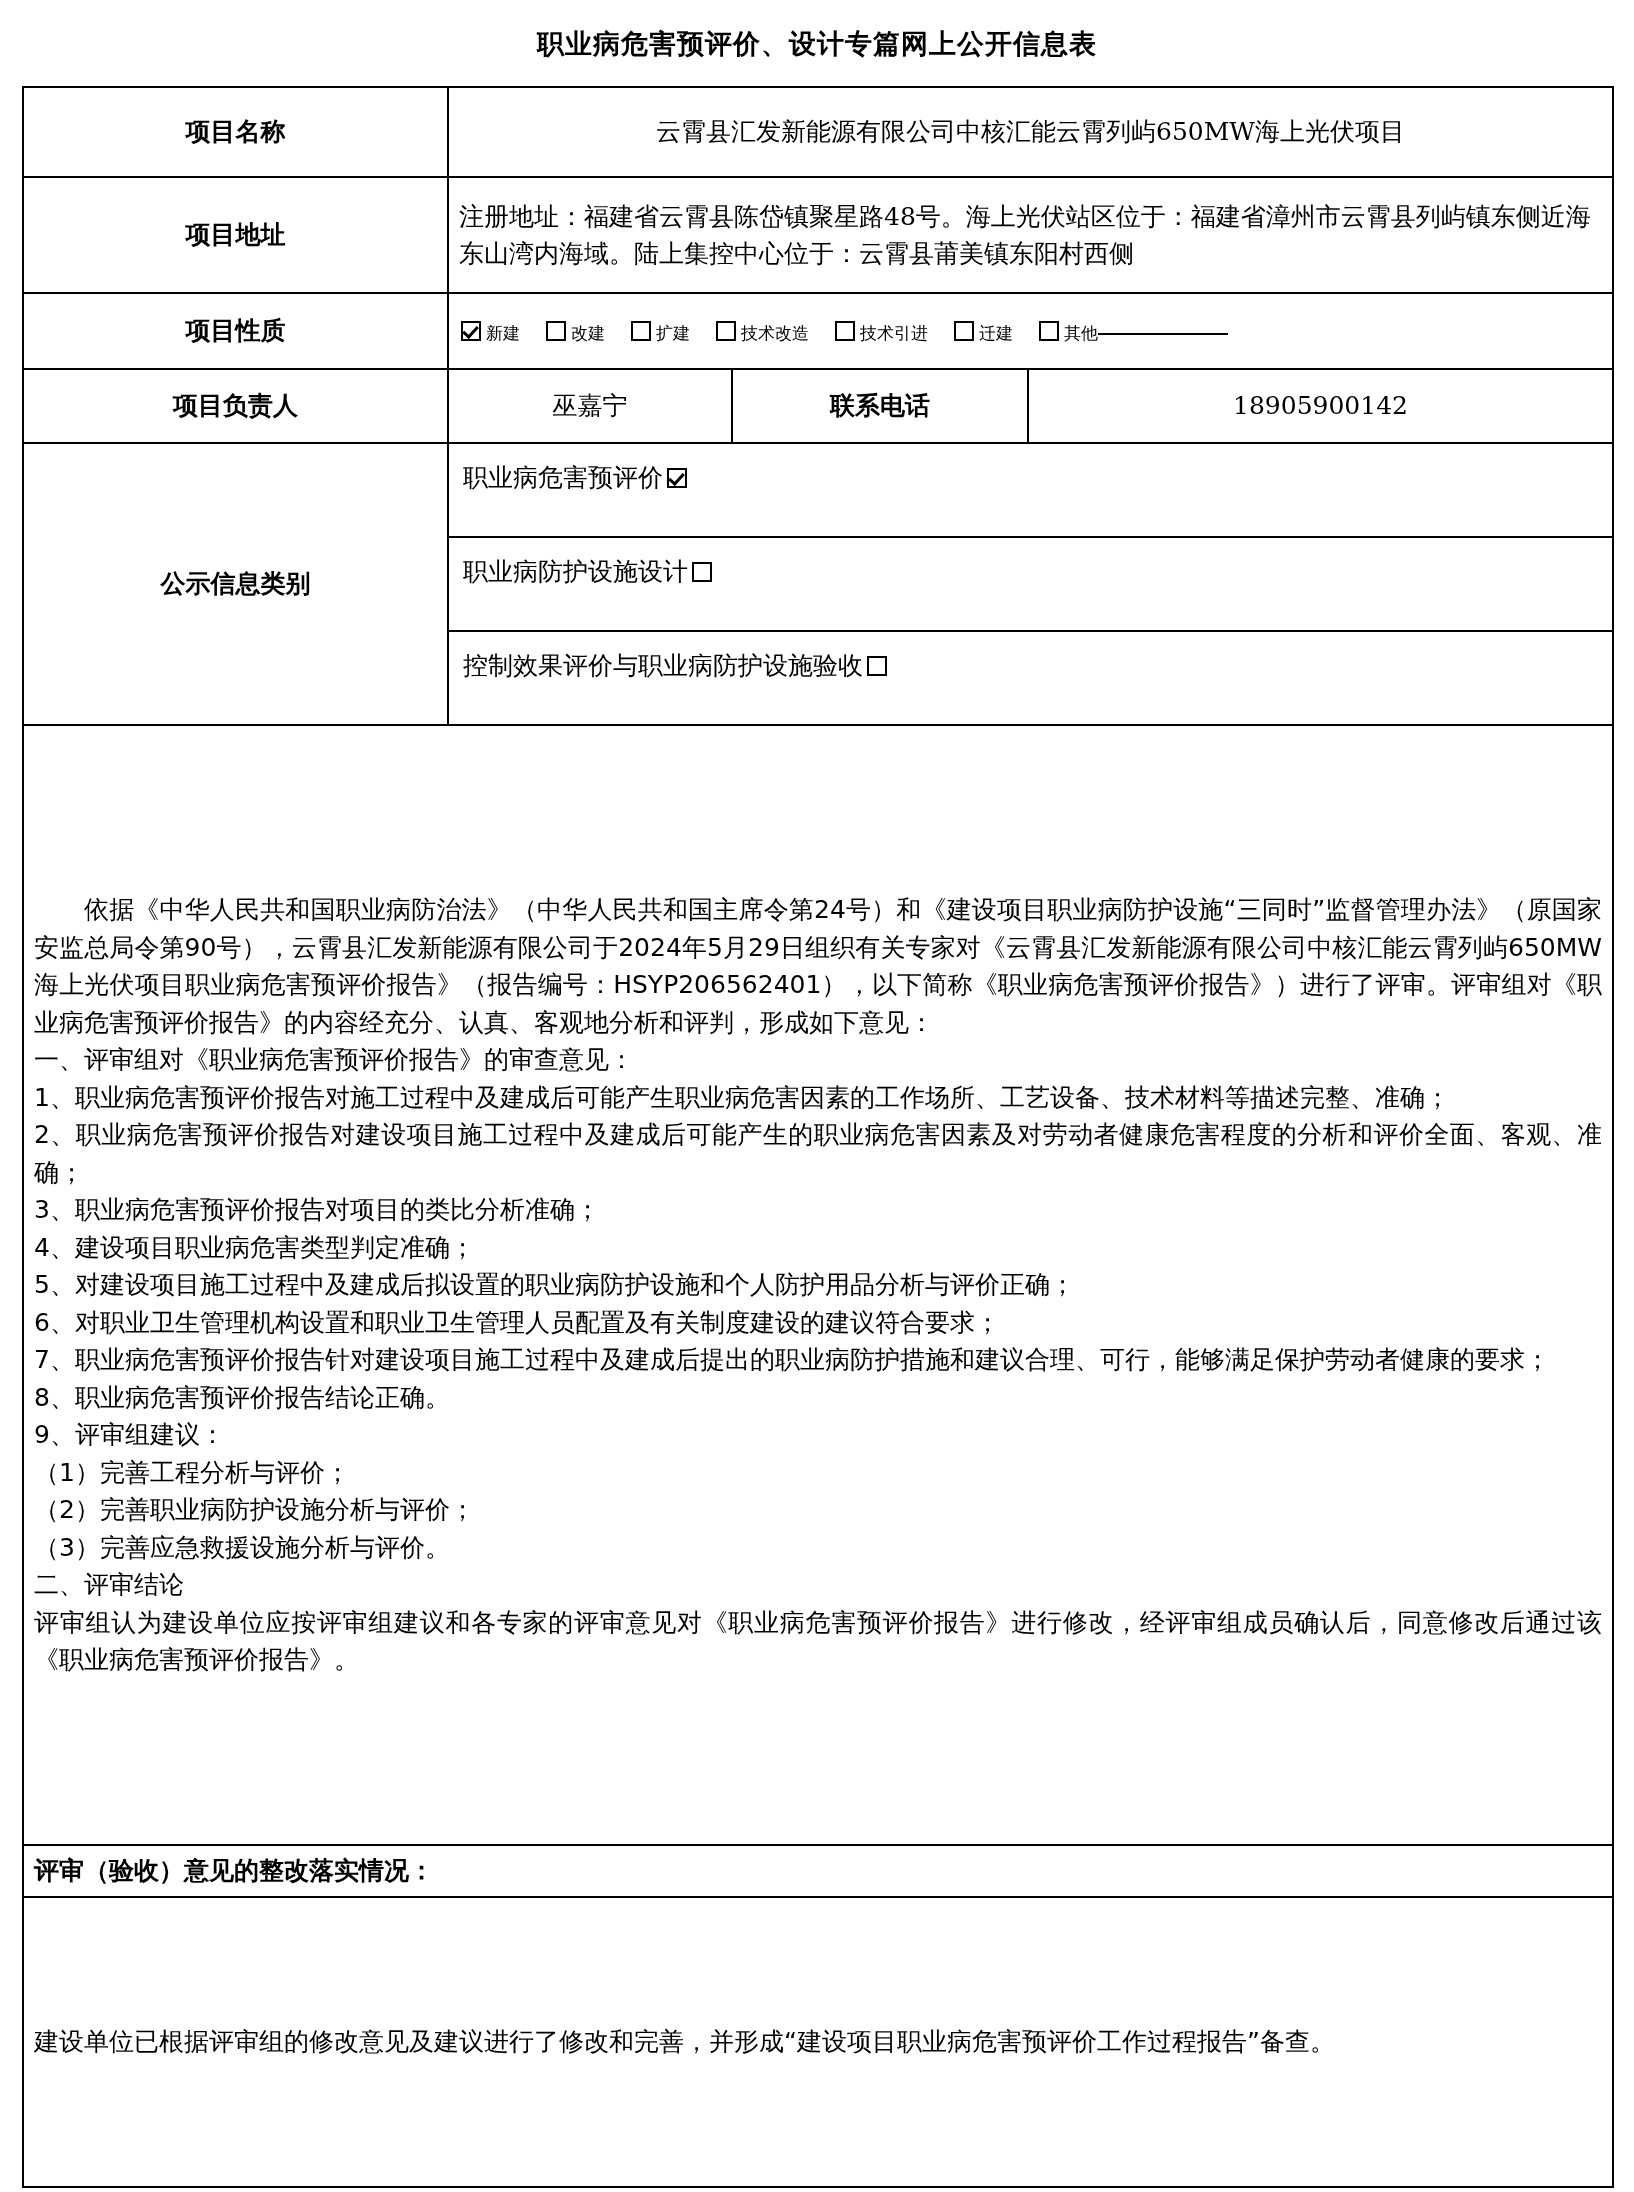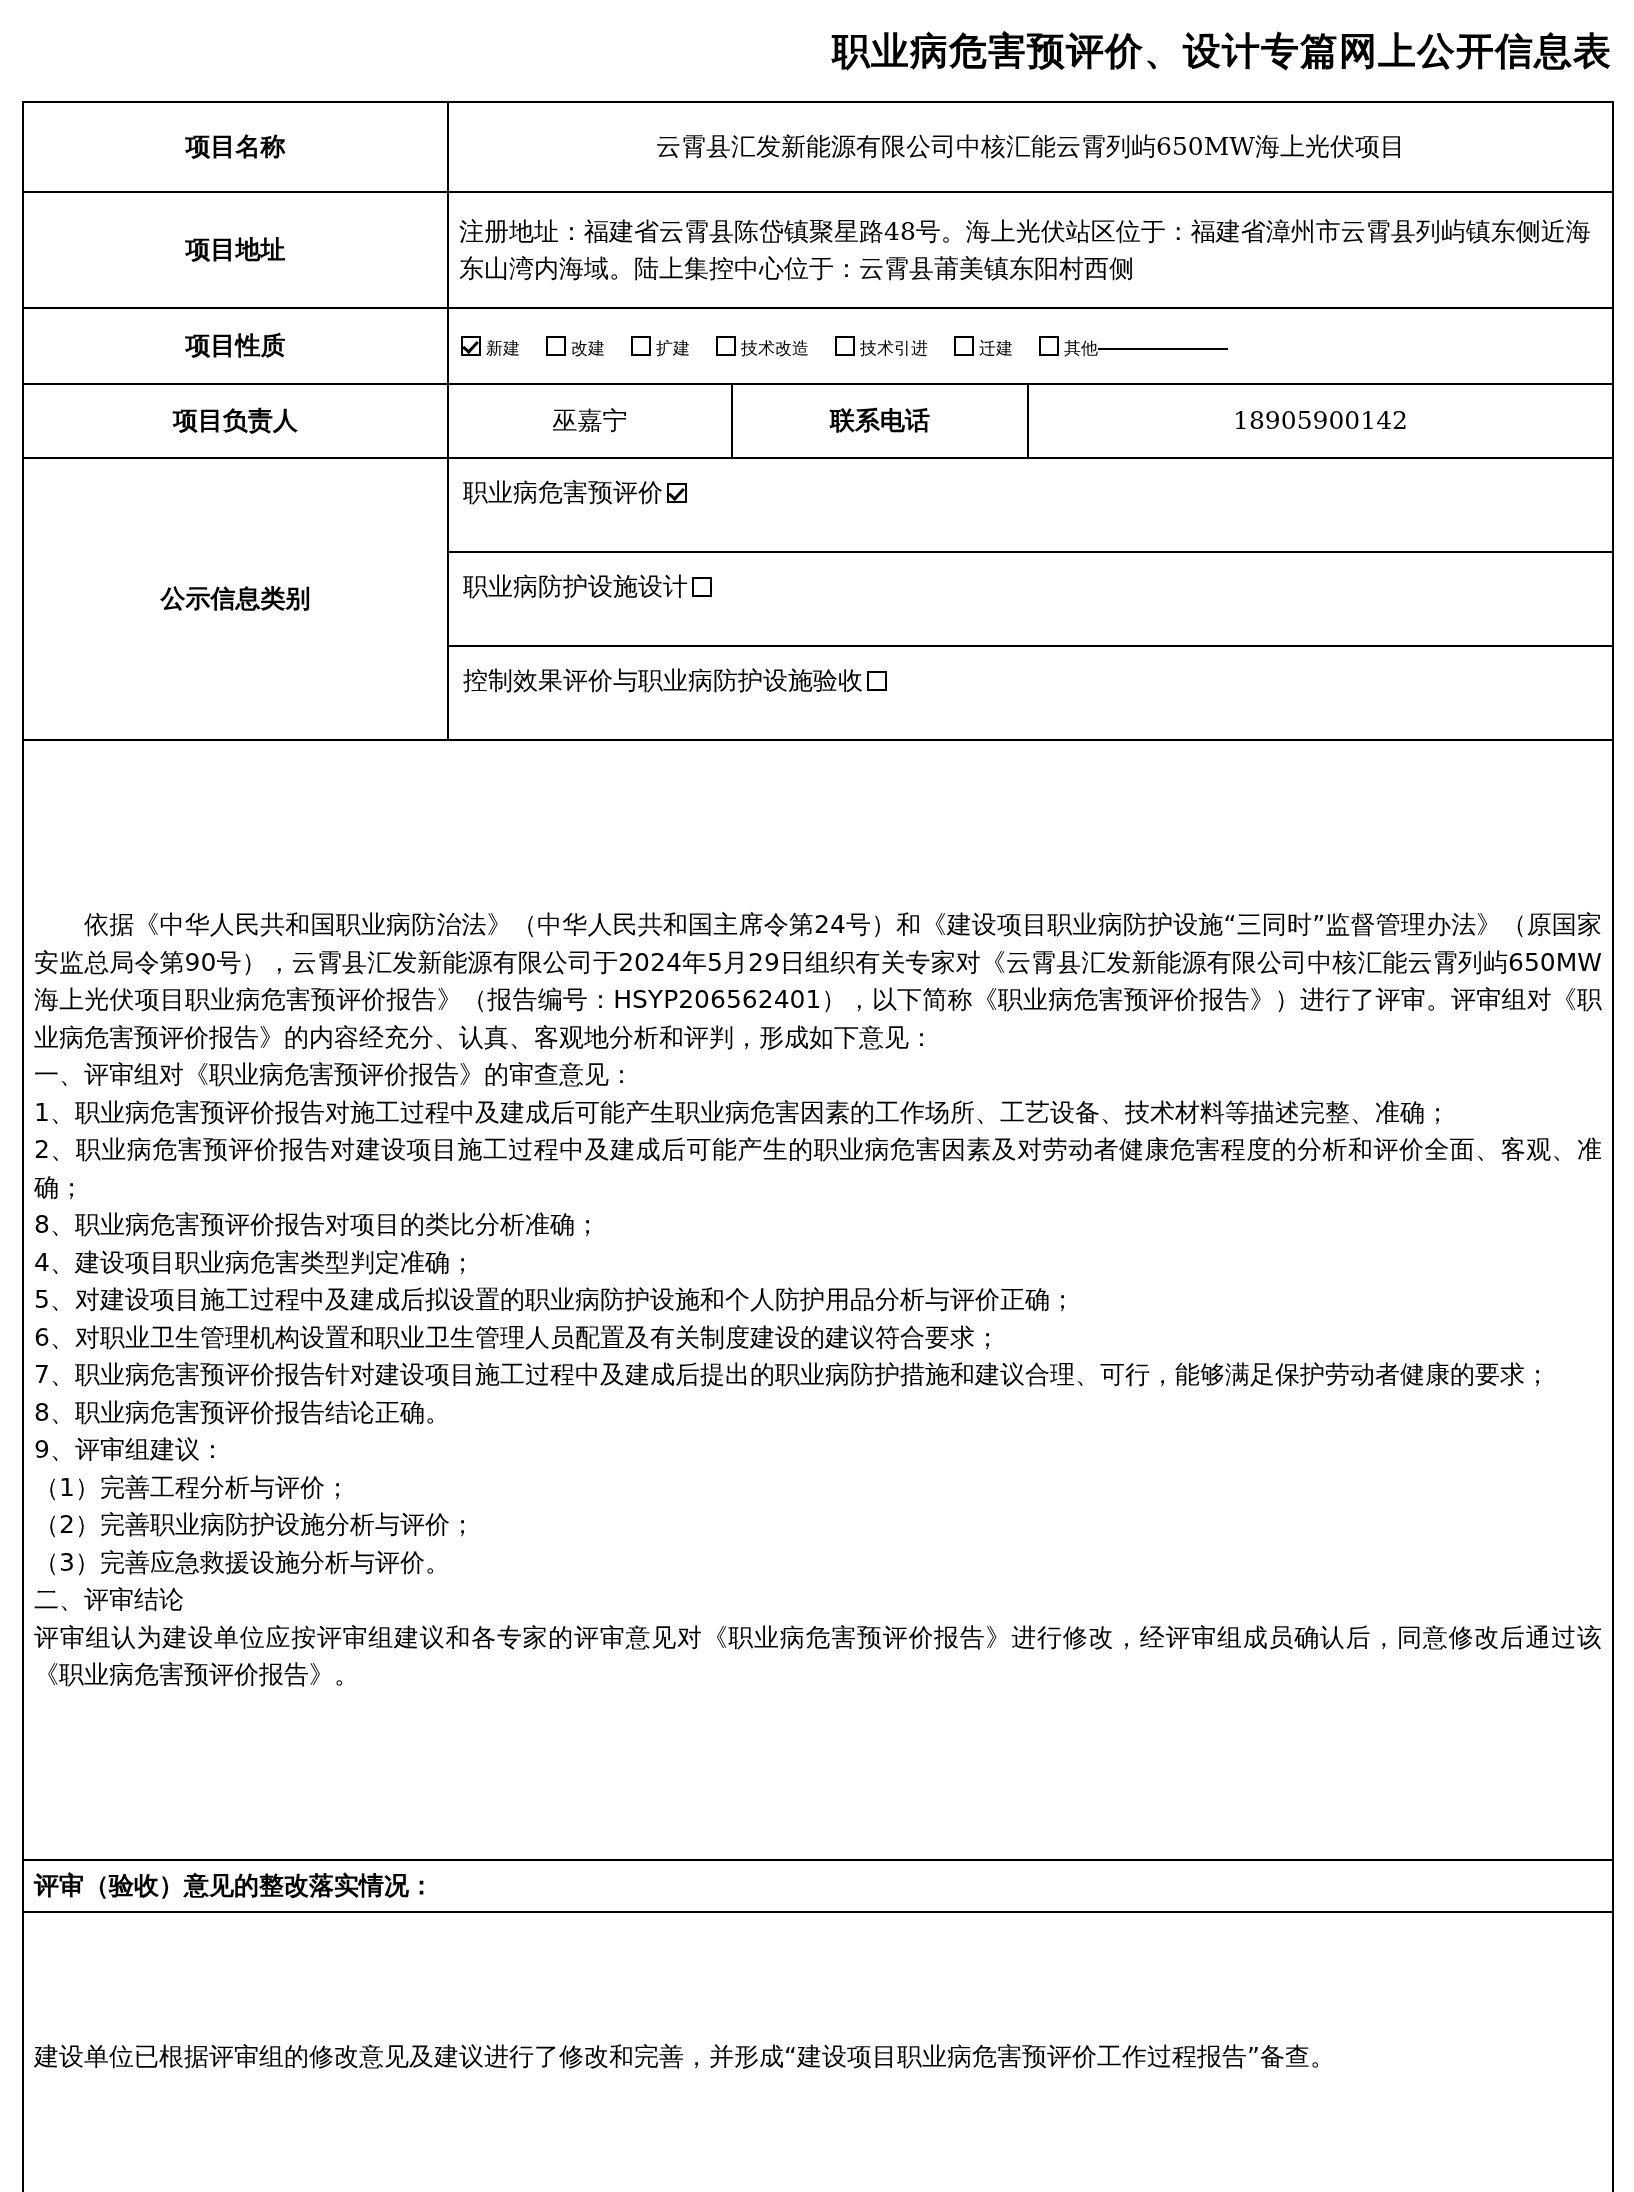--- a/index.html
+++ b/index.html
@@ -16,22 +16,22 @@
     overflow: hidden;
   }
   .page {
     width: 1634px;
     height: 2192px;
     box-sizing: border-box;
     padding: 0 22px;
     position: relative;
   }
   .doc-title {
-    text-align: right;
-    font-size: 38px;
+    text-align: center;
+    font-size: 27px;
     font-weight: bold;
     letter-spacing: 1px;
     padding: 26px 0 24px 0;
     font-family: "DejaVu Sans", "Liberation Sans", sans-serif;
   }
   table.main {
     width: 1590px;
     border-collapse: collapse;
     table-layout: fixed;
   }
@@ -204,21 +204,21 @@
     </tr>
 
 
 
     <tr>
       <td class="body-cell" colspan="4" style="height:1120px">
         <p class="indent">依据《中华人民共和国职业病防治法》（中华人民共和国主席令第24号）和《建设项目职业病防护设施“三同时”监督管理办法》（原国家安监总局令第90号），云霄县汇发新能源有限公司于2024年5月29日组织有关专家对《云霄县汇发新能源有限公司中核汇能云霄列屿650MW海上光伏项目职业病危害预评价报告》（报告编号：HSYP206562401），以下简称《职业病危害预评价报告》）进行了评审。评审组对《职业病危害预评价报告》的内容经充分、认真、客观地分析和评判，形成如下意见：</p>
         <p>一、评审组对《职业病危害预评价报告》的审查意见：</p>
         <p>1、职业病危害预评价报告对施工过程中及建成后可能产生职业病危害因素的工作场所、工艺设备、技术材料等描述完整、准确；</p>
         <p>2、职业病危害预评价报告对建设项目施工过程中及建成后可能产生的职业病危害因素及对劳动者健康危害程度的分析和评价全面、客观、准确；</p>
-        <p>8、职业病危害预评价报告对项目的类比分析准确；</p>
+        <p>3、职业病危害预评价报告对项目的类比分析准确；</p>
         <p>4、建设项目职业病危害类型判定准确；</p>
         <p>5、对建设项目施工过程中及建成后拟设置的职业病防护设施和个人防护用品分析与评价正确；</p>
         <p>6、对职业卫生管理机构设置和职业卫生管理人员配置及有关制度建设的建议符合要求；</p>
         <p>7、职业病危害预评价报告针对建设项目施工过程中及建成后提出的职业病防护措施和建议合理、可行，能够满足保护劳动者健康的要求；</p>
         <p>8、职业病危害预评价报告结论正确。</p>
         <p>9、评审组建议：</p>
         <p>（1）完善工程分析与评价；</p>
         <p>（2）完善职业病防护设施分析与评价；</p>
         <p>（3）完善应急救援设施分析与评价。</p>
         <p>二、评审结论</p>

